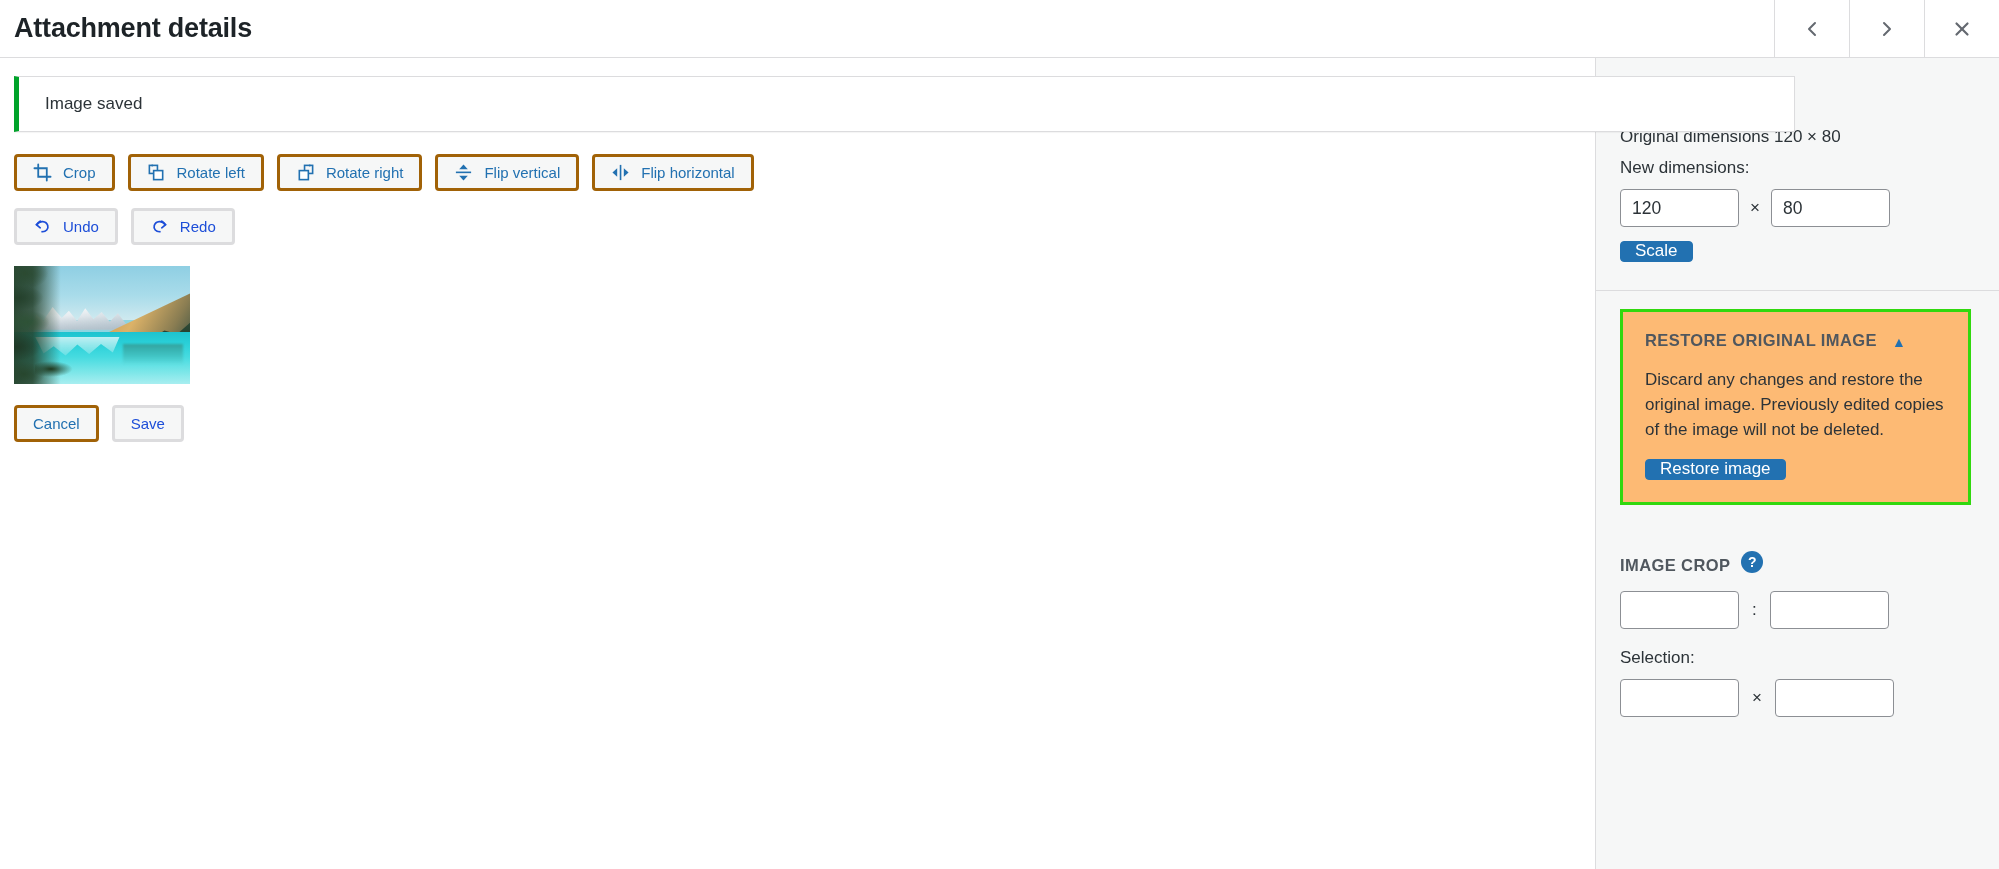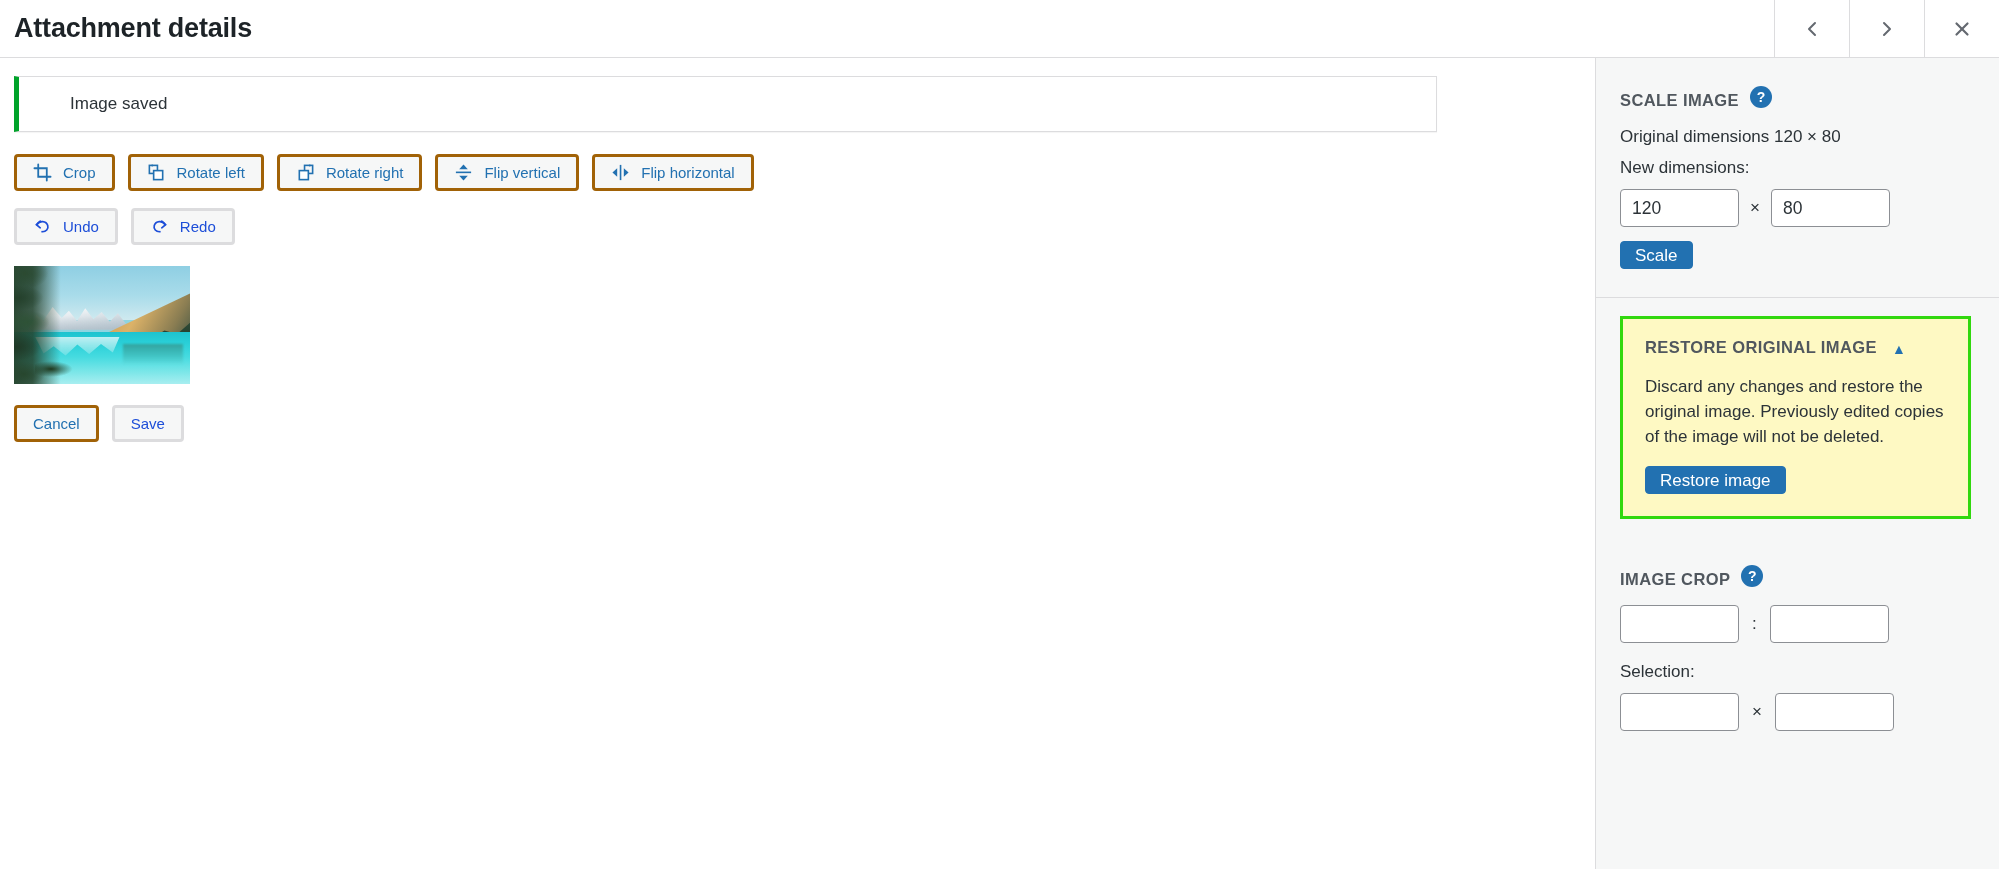--- a/index.html
+++ b/index.html
@@ -80,22 +80,21 @@
   
   .notice {
     border: 1px solid #dcdcde;
     border-left: 5px solid #00a32a;
     background: #fff;
     height: 56px;
     display: flex;
     align-items: center;
     box-shadow: 0 1px 1px rgba(0,0,0,.04);
     margin-bottom: 22px;
-    width: 1423px;
-    padding-left: 25px;
+    width: 1781px;
   }
   .notice-text {
     font-size: 17px;
     color: #2c3338;
     padding-left: 26px;
   }
 
   
   .btn-row { display: flex; gap: 13px; margin-bottom: 17px; }
 
@@ -270,38 +269,38 @@
     background: #fff;
     font-size: 17.5px;
     font-family: inherit;
     color: #2c3338;
     padding: 0 11px;
   }
   .sep { font-size: 17px; color: #2c3338; }
 
   .primary-btn {
     display: inline-flex;
-    align-items: center;
+    align-items: flex-start;
     justify-content: center;
-    height: 28px;
+    height: 21px;
     padding: 0 14px;
     background: #2271b1;
     border: 1px solid #2271b1;
     border-radius: 4px;
     color: #fff;
     font-size: 17px;
     font-family: inherit;
     cursor: pointer;
     line-height: 1;
     white-space: nowrap;
   }
 
   .restore-panel {
     border: 3px solid #31d80e;
-    background: #fef9c3;
+    background: #fdba74;
     padding: 20px 22px 22px 22px;
     margin: 0;
   }
   .restore-desc {
     font-size: 17px;
     color: #2c3338;
     line-height: 1.48;
     margin-bottom: 17px;
     max-width: 355px;
   }

